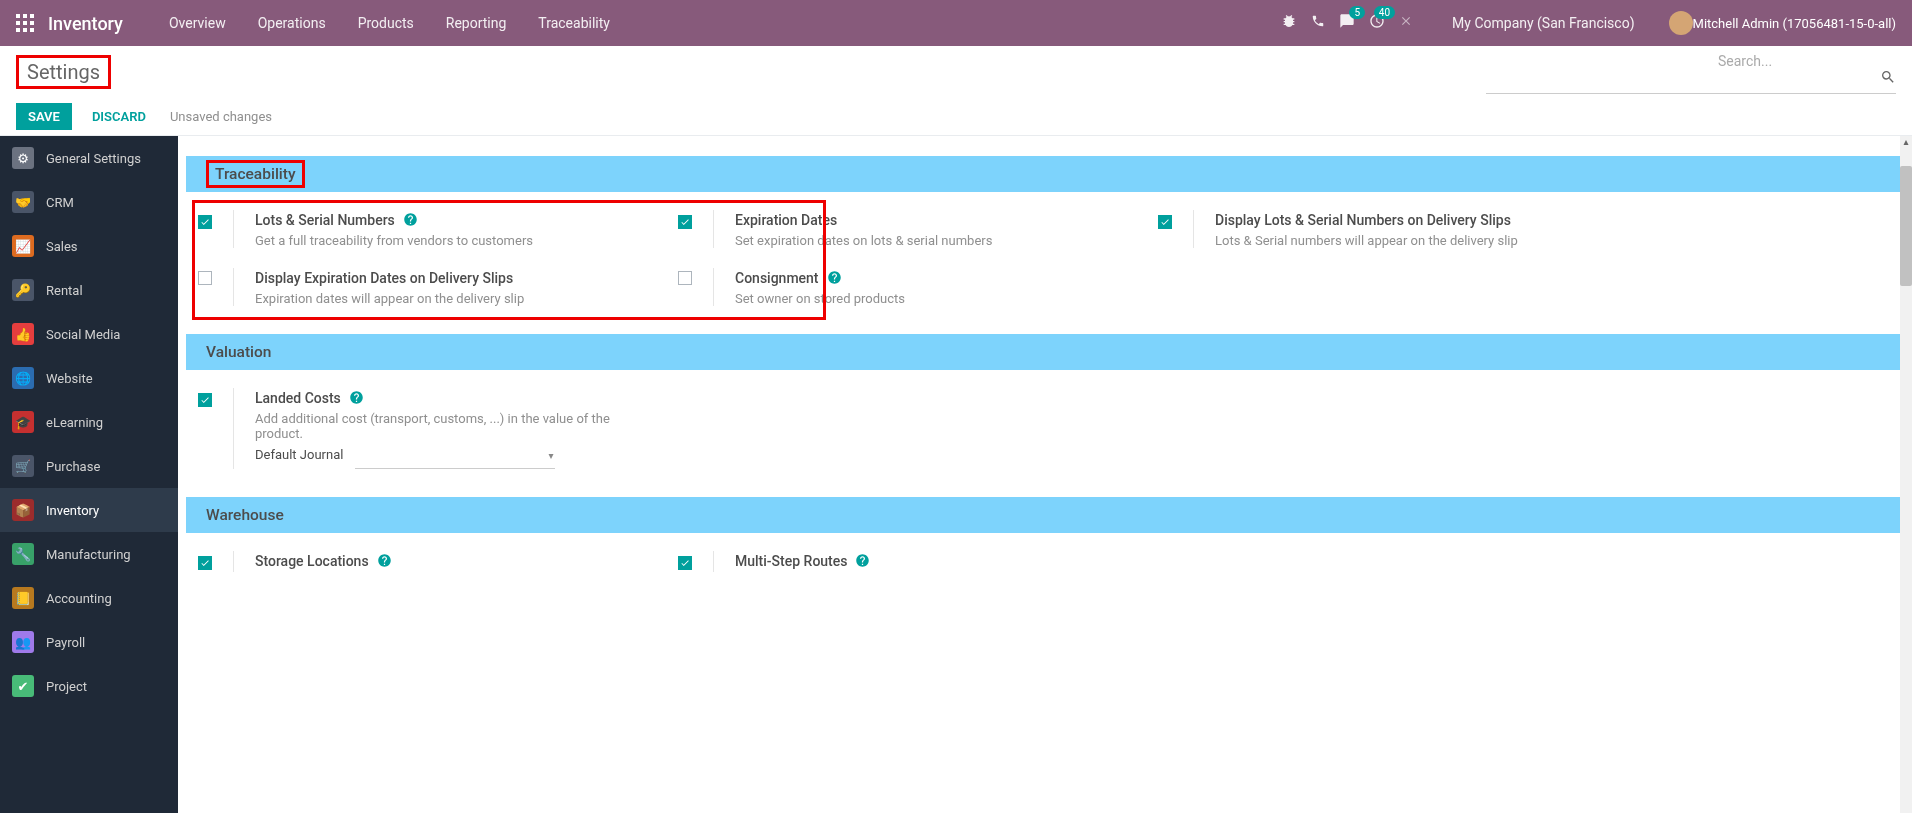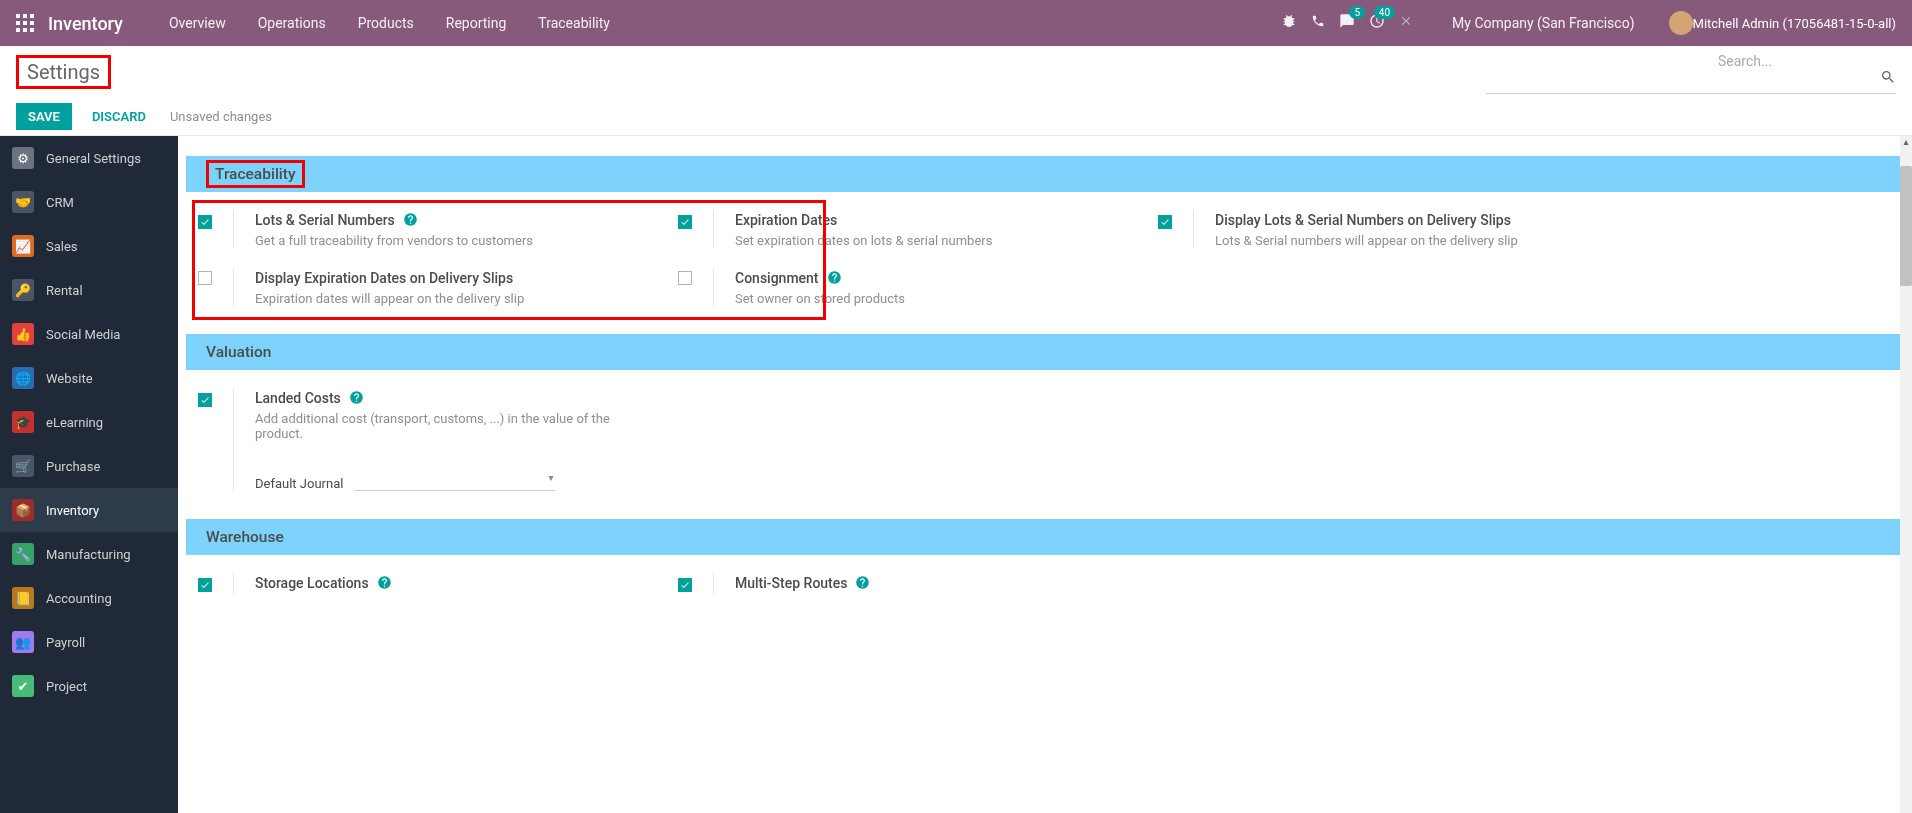--- a/index.html
+++ b/index.html
@@ -52,21 +52,21 @@
 .setting-cell { width: 480px; display: flex; padding: 0 10px 20px 0; gap: 7px; }
 .setting-cell .cb-col { width: 28px; padding-top: 2px; }
 .setting-cell .divider { width: 1px; background: #e5e5e5; margin: 0 14px 0 0; align-self: stretch; }
 .setting-cell .text-col {}
 .checkbox { width: 14px; height: 14px; border: 1px solid #00A09D; background: #00A09D; display: inline-flex; align-items: center; justify-content: center; cursor: pointer; }
 .checkbox.unchecked { background: #fff; border-color: #adb5bd; }
 .checkbox svg { width: 10px; height: 10px; }
 .setting-title { color: #4c4c4c; font-size: 14px; font-weight: 500; display: inline; }
 .help-ic { display: inline-flex; width: 15px; height: 15px; margin-left: 4px; vertical-align: -2px; color: #00A09D; }
 .setting-desc { color: #8f8f8f; font-size: 13px; margin-top: 4px; }
-.field-row { margin-top: 28px; display: flex; align-items: flex-end; gap: 12px; }
+.field-row { margin-top: 6px; display: flex; align-items: flex-start; gap: 12px; }
 .field-label { font-size: 13px; color: #4c4c4c; }
 .select-empty { width: 200px; border-bottom: 1px solid #ccc; height: 22px; position: relative; }
 .select-empty .caret { position: absolute; right: 2px; top: 3px; color: #888; font-size: 10px; }
 
 .grid2 { display: flex; flex-wrap: wrap; padding: 0 12px; }
 
 .traceability-wrap { position: relative; }
 .trace-highlight { position: absolute; border: 3px solid #e00; left: 6px; top: 44px; width: 634px; height: 120px; pointer-events: none; }
 
 .section-block { margin-bottom: 8px; }

